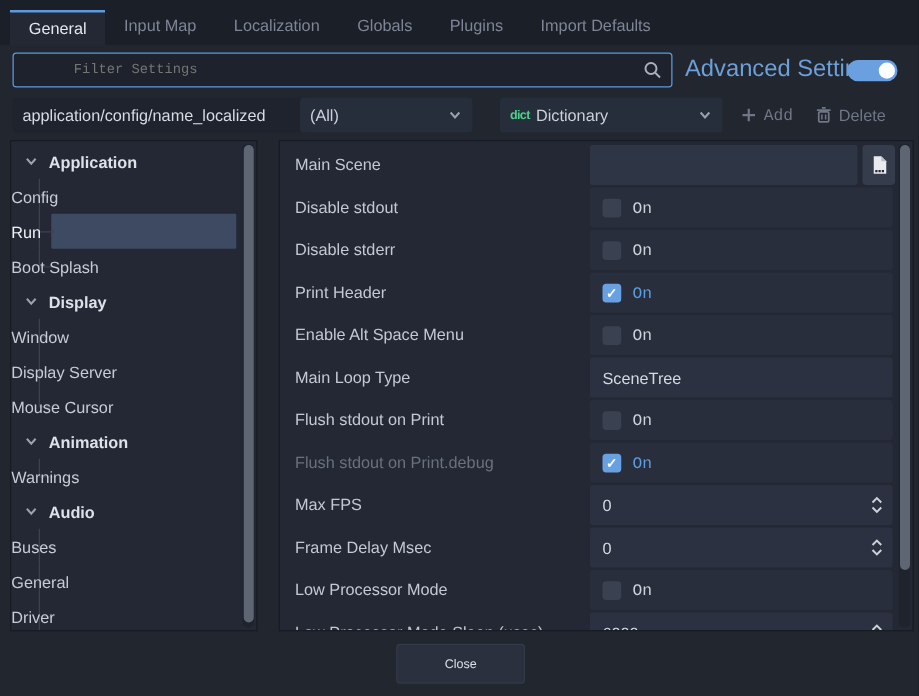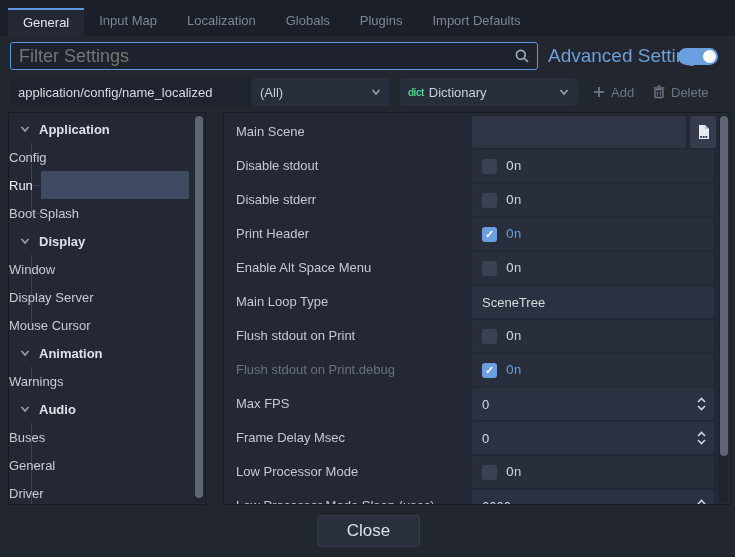--- a/index.html
+++ b/index.html
@@ -13,38 +13,38 @@
   .tab { height:28px; line-height:26px; padding:0 15px; font-size:13px; color:#7e8596; cursor:default; }
   .tab.active { background:#232834; border-top:2px solid #5d99e0; color:#e4e8ee; }
 
   
   .content { position:absolute; left:0; top:36px; width:735px; height:521px; background:#21262f; }
 
   
   .search-box { position:absolute; left:10px; top:6px; width:528px; height:28px; background:#1d222c;
     border:1px solid #5d99e0; border-radius:3px; display:flex; align-items:center; }
   .search-box input { flex:1; background:transparent; border:none; outline:none; color:#9aa2b2;
-    font-size:18px; font-family:Liberation Sans, sans-serif; padding:0 8px; }
+    font-size:11px; font-family:Liberation Mono, monospace; padding:0 8px;margin-left:40px; }
   .search-box .sicon { width:16px; height:16px; margin-right:7px; flex:none; }
   .adv-label { position:absolute; left:548px; top:6px; height:28px; line-height:28px; font-size:19px; color:#6d9fd8; }
   .toggle { position:absolute; left:678px; top:12px; width:40px; height:17px; background:#6aa0e0; border-radius:9px; }
   .toggle .knob { position:absolute; right:2px; top:2px; width:13px; height:13px; background:#fff; border-radius:50%; }
 
   
   .prop-bar { position:absolute; left:0; top:42px; width:735px; height:28px;padding-left:36px; }
   .path-input { position:absolute; left:10px; top:0; width:240px; height:28px; background:#1e232d; border:none;
     border-radius:3px; color:#d7dbe2; font-size:13px; font-family:"Liberation Sans",sans-serif; padding:0 8px; outline:none; }
   .dropdown { position:absolute; top:0; height:28px; background:#262d3b; border-radius:3px;
     display:flex; align-items:center; font-size:13px; color:#ccd1d9; padding:0 8px; }
-  .dd-all { left:252px; width:138px; }
+  .dd-all { left:240px; width:138px; }
   .dd-type { left:400px; width:178px;justify-content:space-between; }
   .dropdown .chev { margin-left:auto; width:12px; height:12px; }
   .dict-badge { color:#4fd08c; font-weight:bold; font-size:10px; margin-right:5px; letter-spacing:-0.5px; }
   .tool-btn { position:absolute; top:0; height:28px; display:flex; align-items:center; font-size:13px; color:#6f7686; }
-  .btn-add { left:592px; }
+  .btn-add { left:592px;font-family:Liberation Mono, monospace; }
   .btn-del { left:652px; }
   .tool-btn svg { margin-right:5px; }
 
   
   .panel { position:absolute; top:76px; background:#232834; border:1px solid #171b23; overflow:hidden; }
   .sidebar { left:8px; width:198px; height:393px; }
   .main { left:223px; width:508px; height:393px; }
 
   
   .vtrack { position:absolute; right:2px; top:2px; width:9px; bottom:2px; background:#1e232c; border-radius:4px; }
@@ -79,21 +79,21 @@
   .onlabel { margin-left:9px; font-size:13px; color:#ced3db;font-family:Liberation Mono, monospace; }
   .onlabel.mod { color:#5d9de2; }
   .vtext { margin-left:10px; font-size:13px; color:#d5dae1; }
   .stepper { margin-left:auto; margin-right:6px; width:13px; height:18px; }
   .scene-input { position:absolute; left:248px; top:1px; width:214px; height:32px; background:#2e3544; border-radius:2px; }
   .file-btn { position:absolute; left:466px; top:1px; width:26px; height:32px; background:#353c4c; border-radius:3px;
     display:flex; align-items:center; justify-content:center; }
 
   
   .close-btn { position:absolute; left:317px; top:479px; width:103px; height:32px; background:#2a303d;
-    border:1px solid #333a48; border-radius:3px; color:#dce0e7; font-size:17px; font-family:"Liberation Sans",sans-serif;
+    border:1px solid #333a48; border-radius:3px; color:#dce0e7; font-size:10px; font-family:"Liberation Sans",sans-serif;
     display:flex; align-items:center; justify-content:center; cursor:default; }
 </style>
 </head>
 <body>
 
 <div class="window">
 
   <div class="tabbar">
     <div class="tabs">
       <div class="tab active">General</div>

